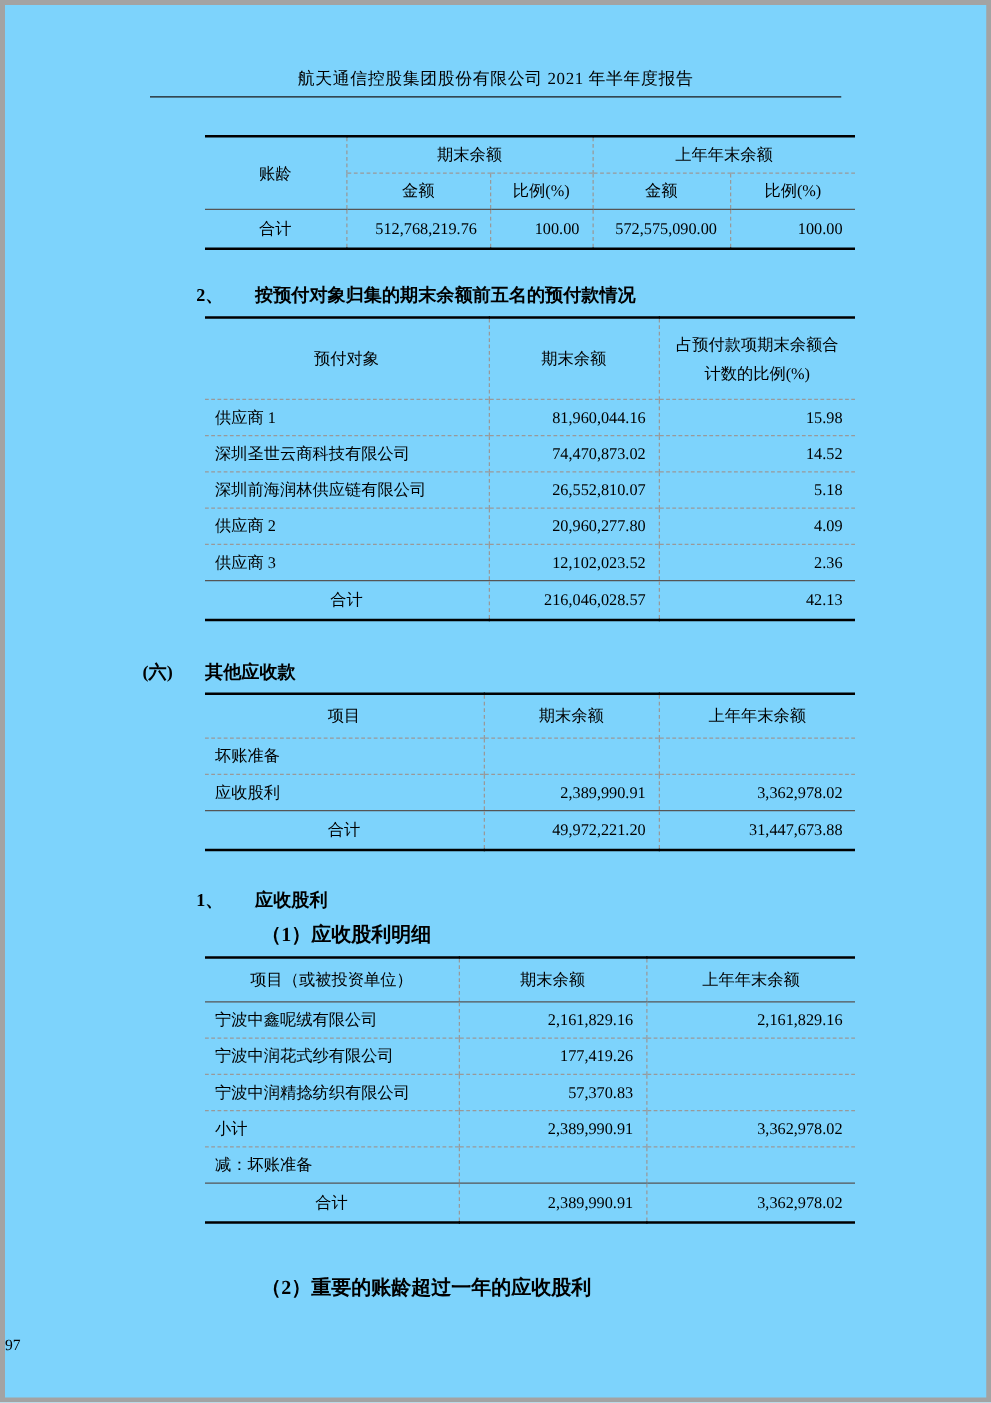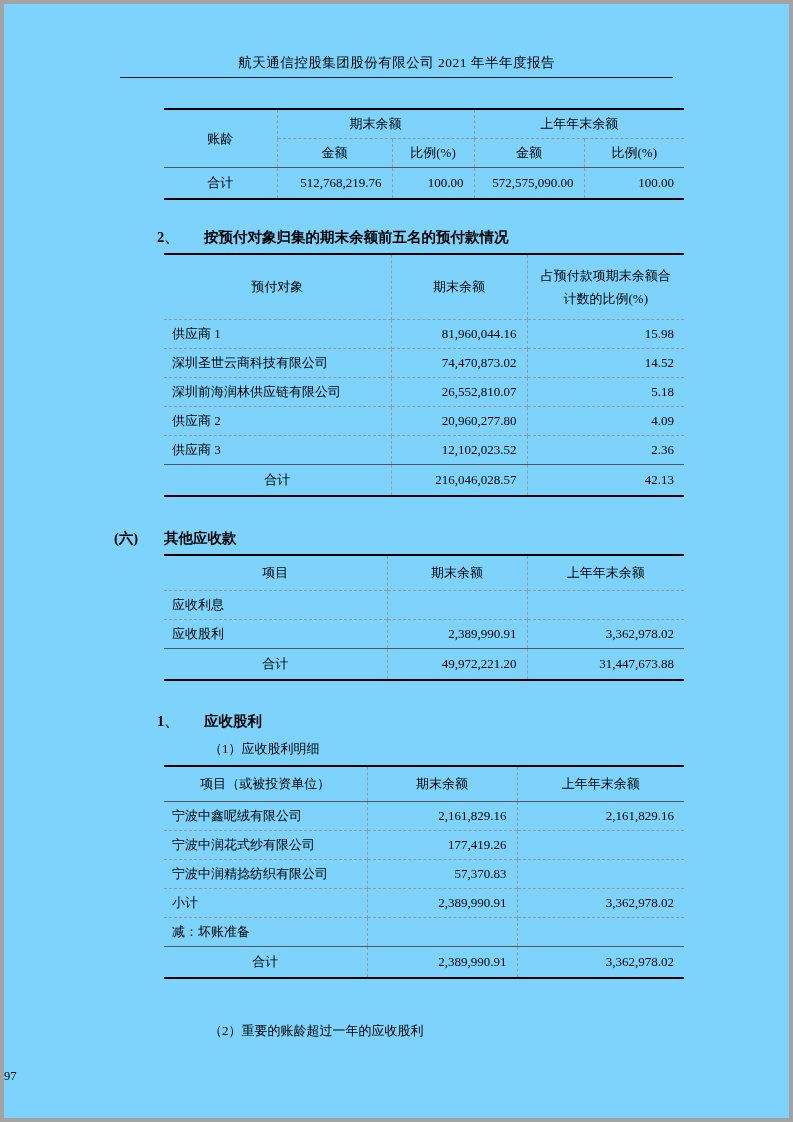--- a/index.html
+++ b/index.html
@@ -40,21 +40,21 @@
   
   .sec { display:flex; font-weight:bold; font-size:14.5px; line-height:20px; }
   .sec .no { flex:0 0 auto; }
   .sec-prepay { margin:27px 0 6px 153px; }
   .sec-prepay .no { width:47px; }
   .sec-other { margin:31px 0 6px 110px; }
   .sec-other .no { width:50px; }
   .sec-div { margin:30px 0 0 153px; }
   .sec-div .no { width:47px; }
 
-  .sub { font-size:13px; line-height:20px; margin:8px 0 6px 205px; }
+  .sub { font-size:16px; line-height:20px; margin:8px 0 6px 205px;font-weight:bold; }
   .sub-2 { margin-top:42px; }
 
   .page-number { position:absolute; left:0; right:0; bottom:34px; font-size:12.5px; }
 </style>
 </head>
 <body>
 
 <div class="page">
 
   <div class="doc-header">航天通信控股集团股份有限公司 2021 年半年度报告</div>
@@ -151,21 +151,21 @@
         <col style="width:140px">
         <col style="width:157px">
     </colgroup>
     <tbody>
       <tr class="hd">
         <td class="ctr">项目</td>
         <td class="ctr bl">期末余额</td>
         <td class="ctr bl">上年年末余额</td>
       </tr>
       <tr class="bt-d">
-        <td class="lbl">应收利息</td>
+        <td class="lbl">坏账准备</td>
         <td class="num bl"></td>
         <td class="num bl"></td>
       </tr>
       <tr class="bt-d">
         <td class="lbl">应收股利</td>
         <td class="num bl">2,389,990.91</td>
         <td class="num bl">3,362,978.02</td>
       </tr>
       <tr class="bt-s total">
         <td class="ctr">合计</td>

